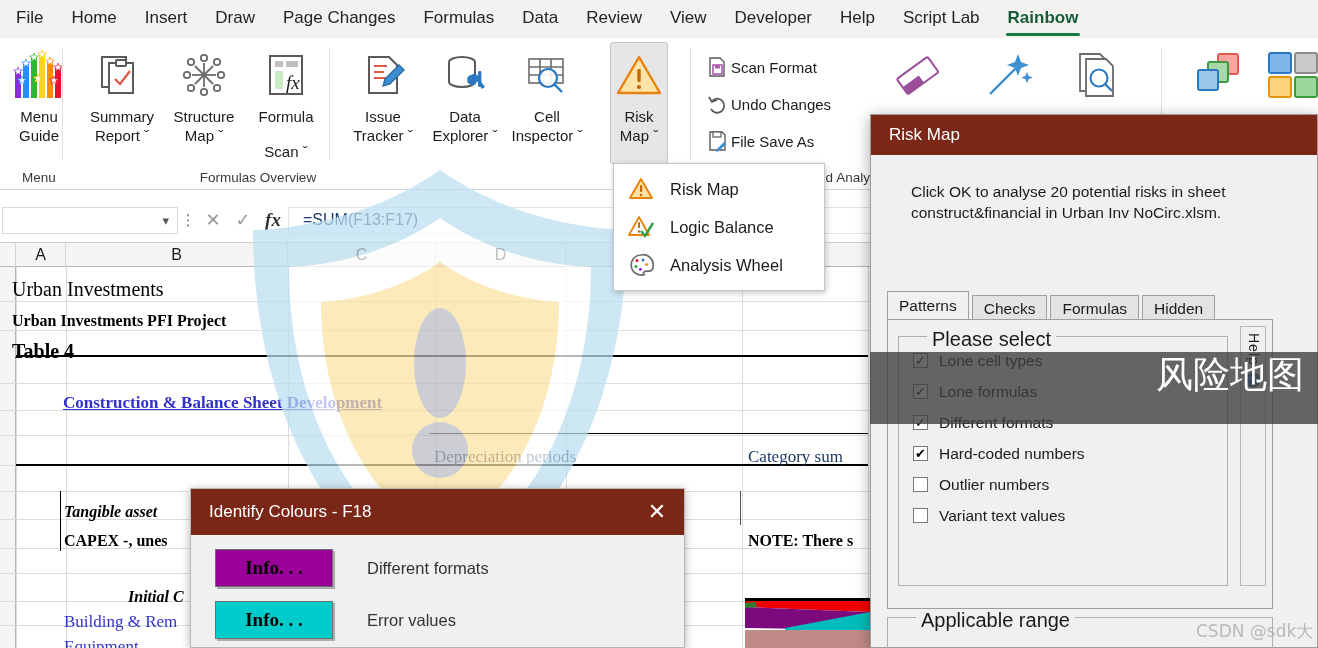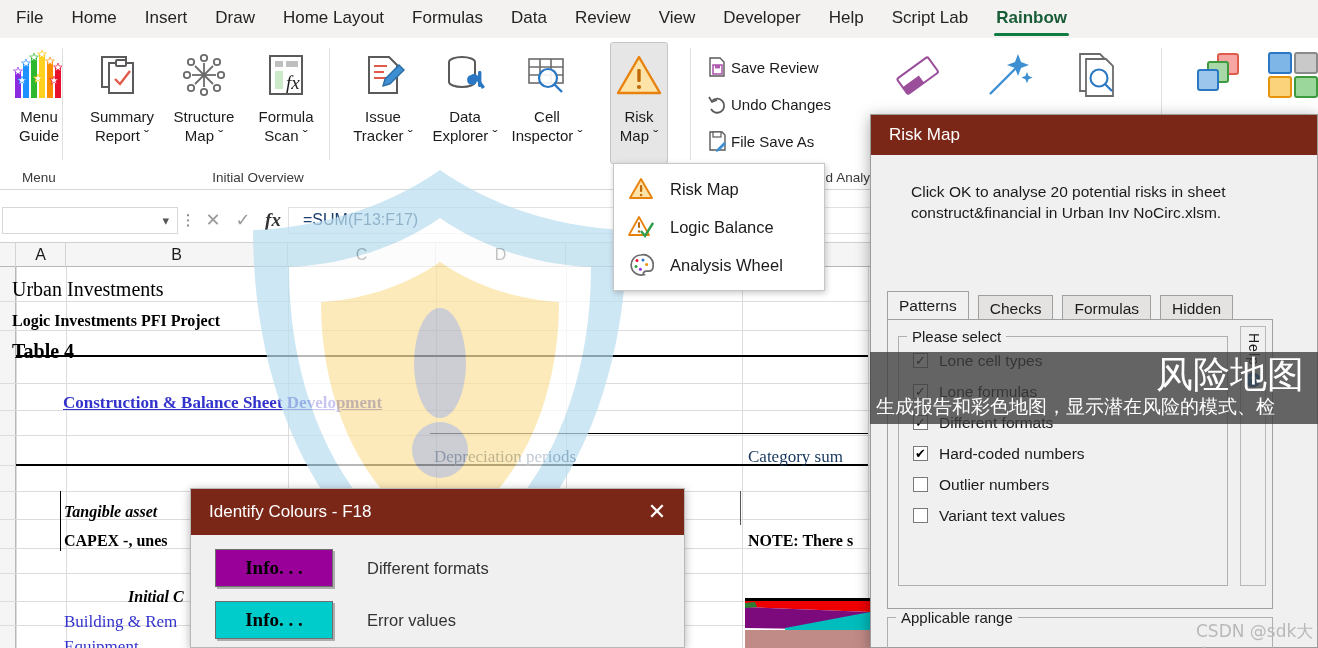--- a/index.html
+++ b/index.html
@@ -137,33 +137,33 @@
     font-size:15.5px; color:#1b1b1b; line-height:21px;
   }
   .sidebtn {
     position:absolute; left:1294px; width:46px; height:34px;
     border:1px solid #888; background:#f0f0f0; box-shadow:1px 1px 0 rgba(0,0,0,.3);
     display:flex; align-items:center; justify-content:center; font-size:16px;
   }
   #tabs-row { position:absolute; left:16px; top:176px; display:flex; align-items:flex-end; height:30px; }
   .dtab {
     height:26px; padding:0 11px; border:1px solid #a0a0a0; border-bottom:none; background:#e4e3e1;
-    font-size:15.5px; color:#1b1b1b; display:flex; align-items:center; margin-right:9px; cursor:default;text-align:right;
+    font-size:15.5px; color:#1b1b1b; display:flex; align-items:center; margin-right:3px; cursor:default;text-align:right;
   }
   .dtab.sel { background:#f0f0f0; height:30px; font-weight:normal; border-bottom:1px solid #f0f0f0; }
   #tabpanel {
     position:absolute; left:16px; top:204px; width:386px; height:290px;
     background:#f0f0f0; border:1px solid #a0a0a0;
   }
   .fieldset {
     position:absolute; border:1px solid #b0afae;
   }
   .legend {
-    position:absolute; top:-9px; left:8px; background:#f0f0f0; padding:0 5px;
-    font-size:15px; color:#1b1b1b;
+    position:absolute; top:-9px; left:28px; background:#f0f0f0; padding:0 5px;
+    font-size:20px; color:#1b1b1b;
   }
   .cbrow { display:flex; align-items:center; height:31px; font-size:15.5px; color:#1b1b1b; }
   .cbox {
     width:15px; height:15px; border:1px solid #7a7a7a; background:#fff; margin-right:11px;
     display:flex; align-items:center; justify-content:center; font-size:13px; color:#000;
     font-family:"DejaVu Sans", sans-serif; line-height:1;
   }
   #helpstrip {
     position:absolute; right:6px; top:6px; width:26px; height:260px;
     border:1px solid #b8b8b8; background:#f0f0f0;
@@ -191,21 +191,21 @@
   #areachart { position:absolute; left:745px; top:598px; width:125px; height:50px; z-index:6; }
 </style>
 </head>
 <body>
 
 <div id="tabbar">
     <div class="tab">File</div>
     <div class="tab">Home</div>
     <div class="tab">Insert</div>
     <div class="tab">Draw</div>
-    <div class="tab">Home Layout</div>
+    <div class="tab">Page Changes</div>
     <div class="tab">Formulas</div>
     <div class="tab">Data</div>
     <div class="tab">Review</div>
     <div class="tab">View</div>
     <div class="tab">Developer</div>
     <div class="tab">Help</div>
     <div class="tab">Script Lab</div>
     <div class="tab active">Rainbow</div>
   </div>
 
@@ -280,23 +280,23 @@
       <span class="ic">
         <svg width="48" height="48" viewBox="0 0 48 48">
           <rect x="8" y="5" width="32" height="38" fill="#fff" stroke="#5a5a5a" stroke-width="2"></rect>
           <rect x="13" y="10" width="8" height="6" fill="#bfbfbf"></rect>
           <rect x="24" y="10" width="12" height="6" fill="#bfbfbf"></rect>
           <rect x="13" y="20" width="8" height="18" fill="#9fd89f" opacity=".55"></rect>
           <text x="24" y="38" font-family="Liberation Serif, serif" font-style="italic" font-size="19" fill="#1b1b1b">fx</text>
         </svg>
       </span>
       <span class="lbl">Formula</span>
-      <span class="lbl" style="margin-top:0">Scan ˇ</span>
-    </div>
-    <div class="glabel" style="left:63px;width:264px;">Initial Overview</div>
+      <span class="lbl" style="margin-top:16px">Scan ˇ</span>
+    </div>
+    <div class="glabel" style="left:63px;width:264px;">Formulas Overview</div>
   </div>
   <div class="rsep" style="left:329px;"></div>
 
   <div class="rgroup" style="left:330px;width:350px;">
     <div class="bigbtn" style="left:12px;">
       <span class="ic">
         <svg width="48" height="48" viewBox="0 0 48 48">
           <path d="M10 6 h20 l8 8 v28 h-28 z" fill="#fff" stroke="#5a5a5a" stroke-width="2"></path>
           <line x1="15" y1="15" x2="28" y2="15" stroke="#e05b4b" stroke-width="2"></line>
           <line x1="15" y1="21" x2="25" y2="21" stroke="#e05b4b" stroke-width="2"></line>
@@ -353,21 +353,21 @@
 
   <div class="rgroup" style="left:691px;width:627px;">
     <div class="smallbtn" style="left:14px;top:14px;">
       <span class="ic">
         <svg width="22" height="22" viewBox="0 0 22 22">
           <path d="M3 2 h10 l4 4 v14 h-14 z" fill="#fff" stroke="#5a5a5a" stroke-width="1.4"></path>
           <rect x="6" y="9" width="9" height="9" fill="#fff" stroke="#b05bb0" stroke-width="1.6"></rect>
           <rect x="8" y="9" width="5" height="3.4" fill="#b05bb0"></rect>
         </svg>
       </span>
-      <span>Save Review</span>
+      <span>Scan Format</span>
     </div>
     <div class="smallbtn" style="left:14px;top:51px;">
       <span class="ic">
         <svg width="22" height="22" viewBox="0 0 22 22">
           <path d="M5 8 a7 7 0 1 1 -1 8" fill="none" stroke="#5a5a5a" stroke-width="1.8"></path>
           <polyline points="2,4 5,9 10,7" fill="none" stroke="#5a5a5a" stroke-width="1.8"></polyline>
         </svg>
       </span>
       <span>Undo Changes</span>
     </div>
@@ -520,21 +520,21 @@
   <div class="hline" style="left:0;top:382px;width:1318px;"></div>
 
   <div class="thickline" style="left:16px;top:112px;width:852px;"></div>
   <div class="thickline" style="left:16px;top:221px;width:852px;"></div>
   <div class="thickline" style="left:430px;top:190px;width:438px;height:1px;"></div>
   <div class="thickline" style="left:60px;top:248px;width:1px;height:60px;"></div>
   <div class="thickline" style="left:740px;top:248px;width:1px;height:34px;background:#555;"></div>
 </div>
 
 <div class="cell" style="left:12px;top:278px;font-size:20px;color:#000;">Urban Investments</div>
-<div class="cell" style="left:12px;top:312px;font-size:16px;font-weight:bold;color:#000;">Logic  Investments PFI Project</div>
+<div class="cell" style="left:12px;top:312px;font-size:16px;font-weight:bold;color:#000;">Urban  Investments PFI Project</div>
 <div class="cell" style="left:12px;top:340px;font-size:20px;font-weight:bold;color:#000;">Table 4</div>
 <div class="cell" style="left:63px;top:393px;font-size:17px;font-weight:bold;color:#3333cc;text-decoration:underline;">Construction &amp; Balance Sheet Development</div>
 <div class="cell" style="left:434px;top:447px;font-size:17px;color:#17375e;">Depreciation periods</div>
 <div class="cell" style="left:748px;top:447px;font-size:17px;color:#17375e;">Category sum</div>
 <div class="cell" style="left:64px;top:503px;font-size:16px;font-weight:bold;font-style:italic;color:#000;">Tangible asset</div>
 <div class="cell" style="left:64px;top:532px;font-size:16px;font-weight:bold;color:#000;">CAPEX -, unes</div>
 <div class="cell" style="left:748px;top:532px;font-size:16px;font-weight:bold;color:#000;">NOTE: There s</div>
 <div class="cell" style="left:128px;top:588px;font-size:16px;font-weight:bold;font-style:italic;color:#000;">Initial C</div>
 <div class="cell" style="left:64px;top:612px;font-size:17px;color:#3333cc;">Building &amp; Rem</div>
 <div class="cell" style="left:64px;top:637px;font-size:17px;color:#3333cc;">Equipment</div>
@@ -655,16 +655,15 @@
 <div class="sidebtn" style="top:420px;height:56px;width:46px;"></div>
 <div class="sidebtn" style="top:508px;height:42px;width:46px;">
   <span style="font-size:11px;color:#333;">▼</span>
 </div>
 <div class="sidebtn" style="top:588px;height:42px;width:46px;">
   <span style="font-size:11px;color:#333;">▼</span>
 </div>
 
 <div id="cnoverlay">
   <div id="cn-title">风险地图</div>
-  <div id="cn-sub">生成报告和彩色地图，显示潜在风险的模式、检</div>
 </div>
 
 <div id="watermark">CSDN @sdk大全</div>
 
 </body></html>

